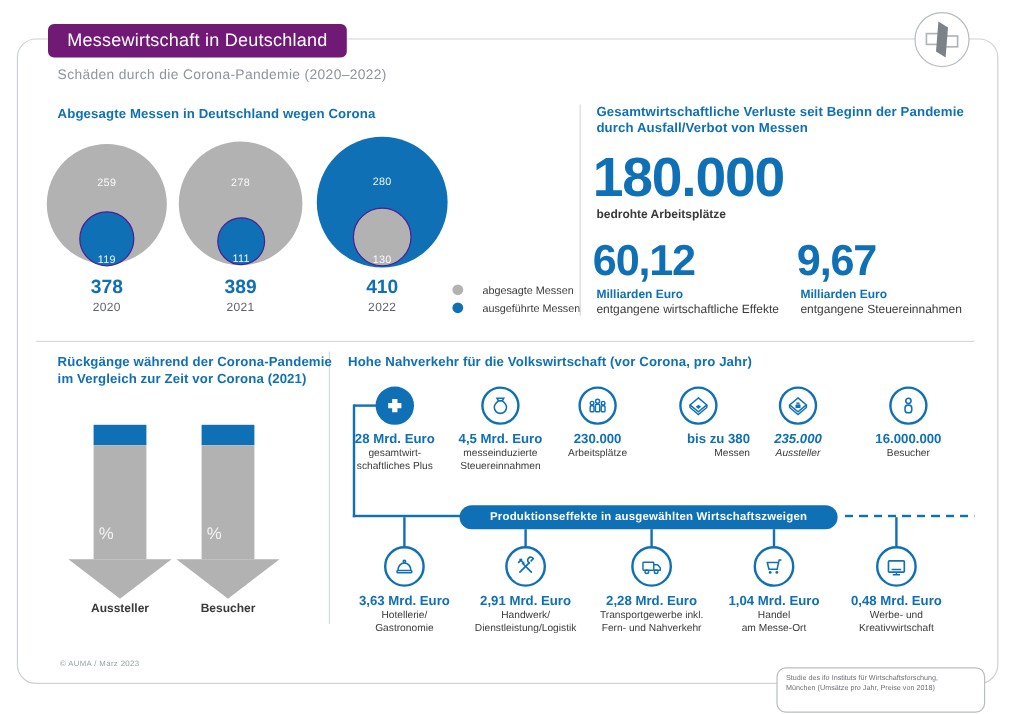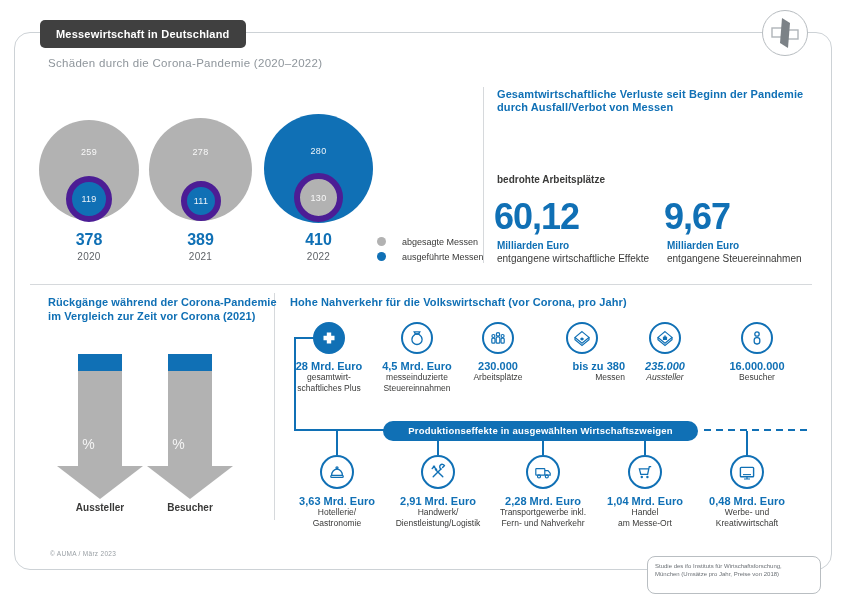--- a/index.html
+++ b/index.html
@@ -3,34 +3,34 @@
 <meta charset="utf-8">
 <style>
   html,body{margin:0;padding:0;}
   body{width:842px;height:595px;background:#fff;font-family:"Liberation Sans",sans-serif;
        -webkit-font-smoothing:antialiased;}
   #stage{position:relative;width:842px;height:595px;background:#fff;overflow:hidden;}
   .abs{position:absolute;}
   
   .page-border{left:14px;top:32px;width:816px;height:536px;border:1.5px solid #cdd2d6;border-radius:16px;}
   
-  .title-banner{left:40px;top:20px;height:28px;line-height:28px;padding:0 16px;background:#404040;
-    border-radius:5px;color:#fff;font-size:11px;font-weight:bold;letter-spacing:.2px;z-index:5;}
+  .title-banner{left:40px;top:20px;height:28px;line-height:28px;padding:0 16px;background:#701a75;
+    border-radius:5px;color:#fff;font-size:15px;font-weight:normal;letter-spacing:.2px;z-index:5;}
   .subtitle{left:48px;top:57px;font-size:11.5px;color:#8e959b;letter-spacing:.3px;}
   .logo{left:762px;top:10px;width:44px;height:44px;border-radius:50%;background:#fff;
     border:1.5px solid #b7bcc0;z-index:5;display:flex;align-items:center;justify-content:center;}
   
   .sec-title{font-size:11px;font-weight:bold;color:#1070b5;letter-spacing:.1px;line-height:13.5px;}
   
   .div-line{background:#d6d9dc;}
   
   .circle{border-radius:50%;box-sizing:border-box;display:flex;align-items:center;justify-content:center;}
   .c-gray{background:#b2b2b2;}
   .c-blue{background:#1070b5;}
-  .ring{border:6px solid #4c1d95;}
+  .ring{border:1px solid #4c1d95;align-items:flex-end;}
   .bubble-num{font-size:9px;color:rgba(255,255,255,.92);letter-spacing:.3px;}
   .bubble-num-top{position:absolute;width:100%;text-align:center;}
   .total{font-size:16px;font-weight:bold;color:#1070b5;text-align:center;}
   .year{font-size:10px;color:#5f6368;text-align:center;letter-spacing:.3px;}
   .legend-row{display:flex;align-items:center;gap:16px;height:15px;}
   .legend-dot{width:9px;height:9px;border-radius:50%;}
   .legend-label{font-size:9px;color:#3a3a39;}
   
   .big-num{font-weight:bold;color:#1070b5;letter-spacing:-1px;line-height:1;}
   .stat-unit{font-size:10px;font-weight:bold;color:#1070b5;}
@@ -75,20 +75,21 @@
   <div class="abs title-banner">Messewirtschaft in Deutschland</div>
   <div class="abs subtitle">Schäden durch die Corona-Pandemie (2020–2022)</div>
   <div class="abs logo">
     <svg width="40" height="40" viewBox="0 0 40 40">
       <rect x="7" y="15" width="14" height="9" fill="none" stroke="#b0b5b9" stroke-width="1.4"></rect>
       <rect x="19" y="17" width="14" height="9" fill="none" stroke="#b0b5b9" stroke-width="1.4"></rect>
       <polygon points="17,5 25,10 23,35 15,30" fill="#7c8287"></polygon>
     </svg>
   </div>
 
+  <div class="abs sec-title" style="left:48px;top:89px;">Abgesagte Messen in Deutschland wegen Corona</div>
 
   <div class="abs circle c-gray" style="left:39px;top:120px;width:100px;height:100px;">
     <span class="bubble-num bubble-num-top" style="top:27px;">259</span>
   </div>
   <div class="abs circle c-blue ring" style="left:66px;top:176px;width:46px;height:46px;">
     <span class="bubble-num">119</span>
   </div>
   <div class="abs total" style="left:39px;top:231px;width:100px;">378</div>
   <div class="abs year" style="left:39px;top:251px;width:100px;">2020</div>
 
@@ -121,20 +122,21 @@
     </div>
   </div>
 
   <div class="abs div-line" style="left:483px;top:87px;width:1px;height:176px;"></div>
   <div class="abs div-line" style="left:30px;top:284px;width:782px;height:1px;"></div>
   <div class="abs div-line" style="left:274px;top:293px;width:1px;height:227px;"></div>
 
   <div class="abs sec-title" style="left:497px;top:88px;">Gesamtwirtschaftliche Verluste seit Beginn der Pandemie</div>
   <div class="abs sec-title" style="left:497px;top:101px;">durch Ausfall/Verbot von Messen</div>
 
+  <div class="abs big-num" style="left:494px;top:124px;font-size:46px;">180.000</div>
   <div class="abs jobs-label" style="left:497px;top:174px;">bedrohte Arbeitsplätze</div>
 
   <div class="abs big-num" style="left:494px;top:199px;font-size:36px;">60,12</div>
   <div class="abs stat-unit" style="left:497px;top:240px;">Milliarden Euro</div>
   <div class="abs stat-desc" style="left:497px;top:253px;">entgangene wirtschaftliche Effekte</div>
 
   <div class="abs big-num" style="left:664px;top:199px;font-size:36px;">9,67</div>
   <div class="abs stat-unit" style="left:667px;top:240px;">Milliarden Euro</div>
   <div class="abs stat-desc" style="left:667px;top:253px;">entgangene Steuereinnahmen</div>
 

